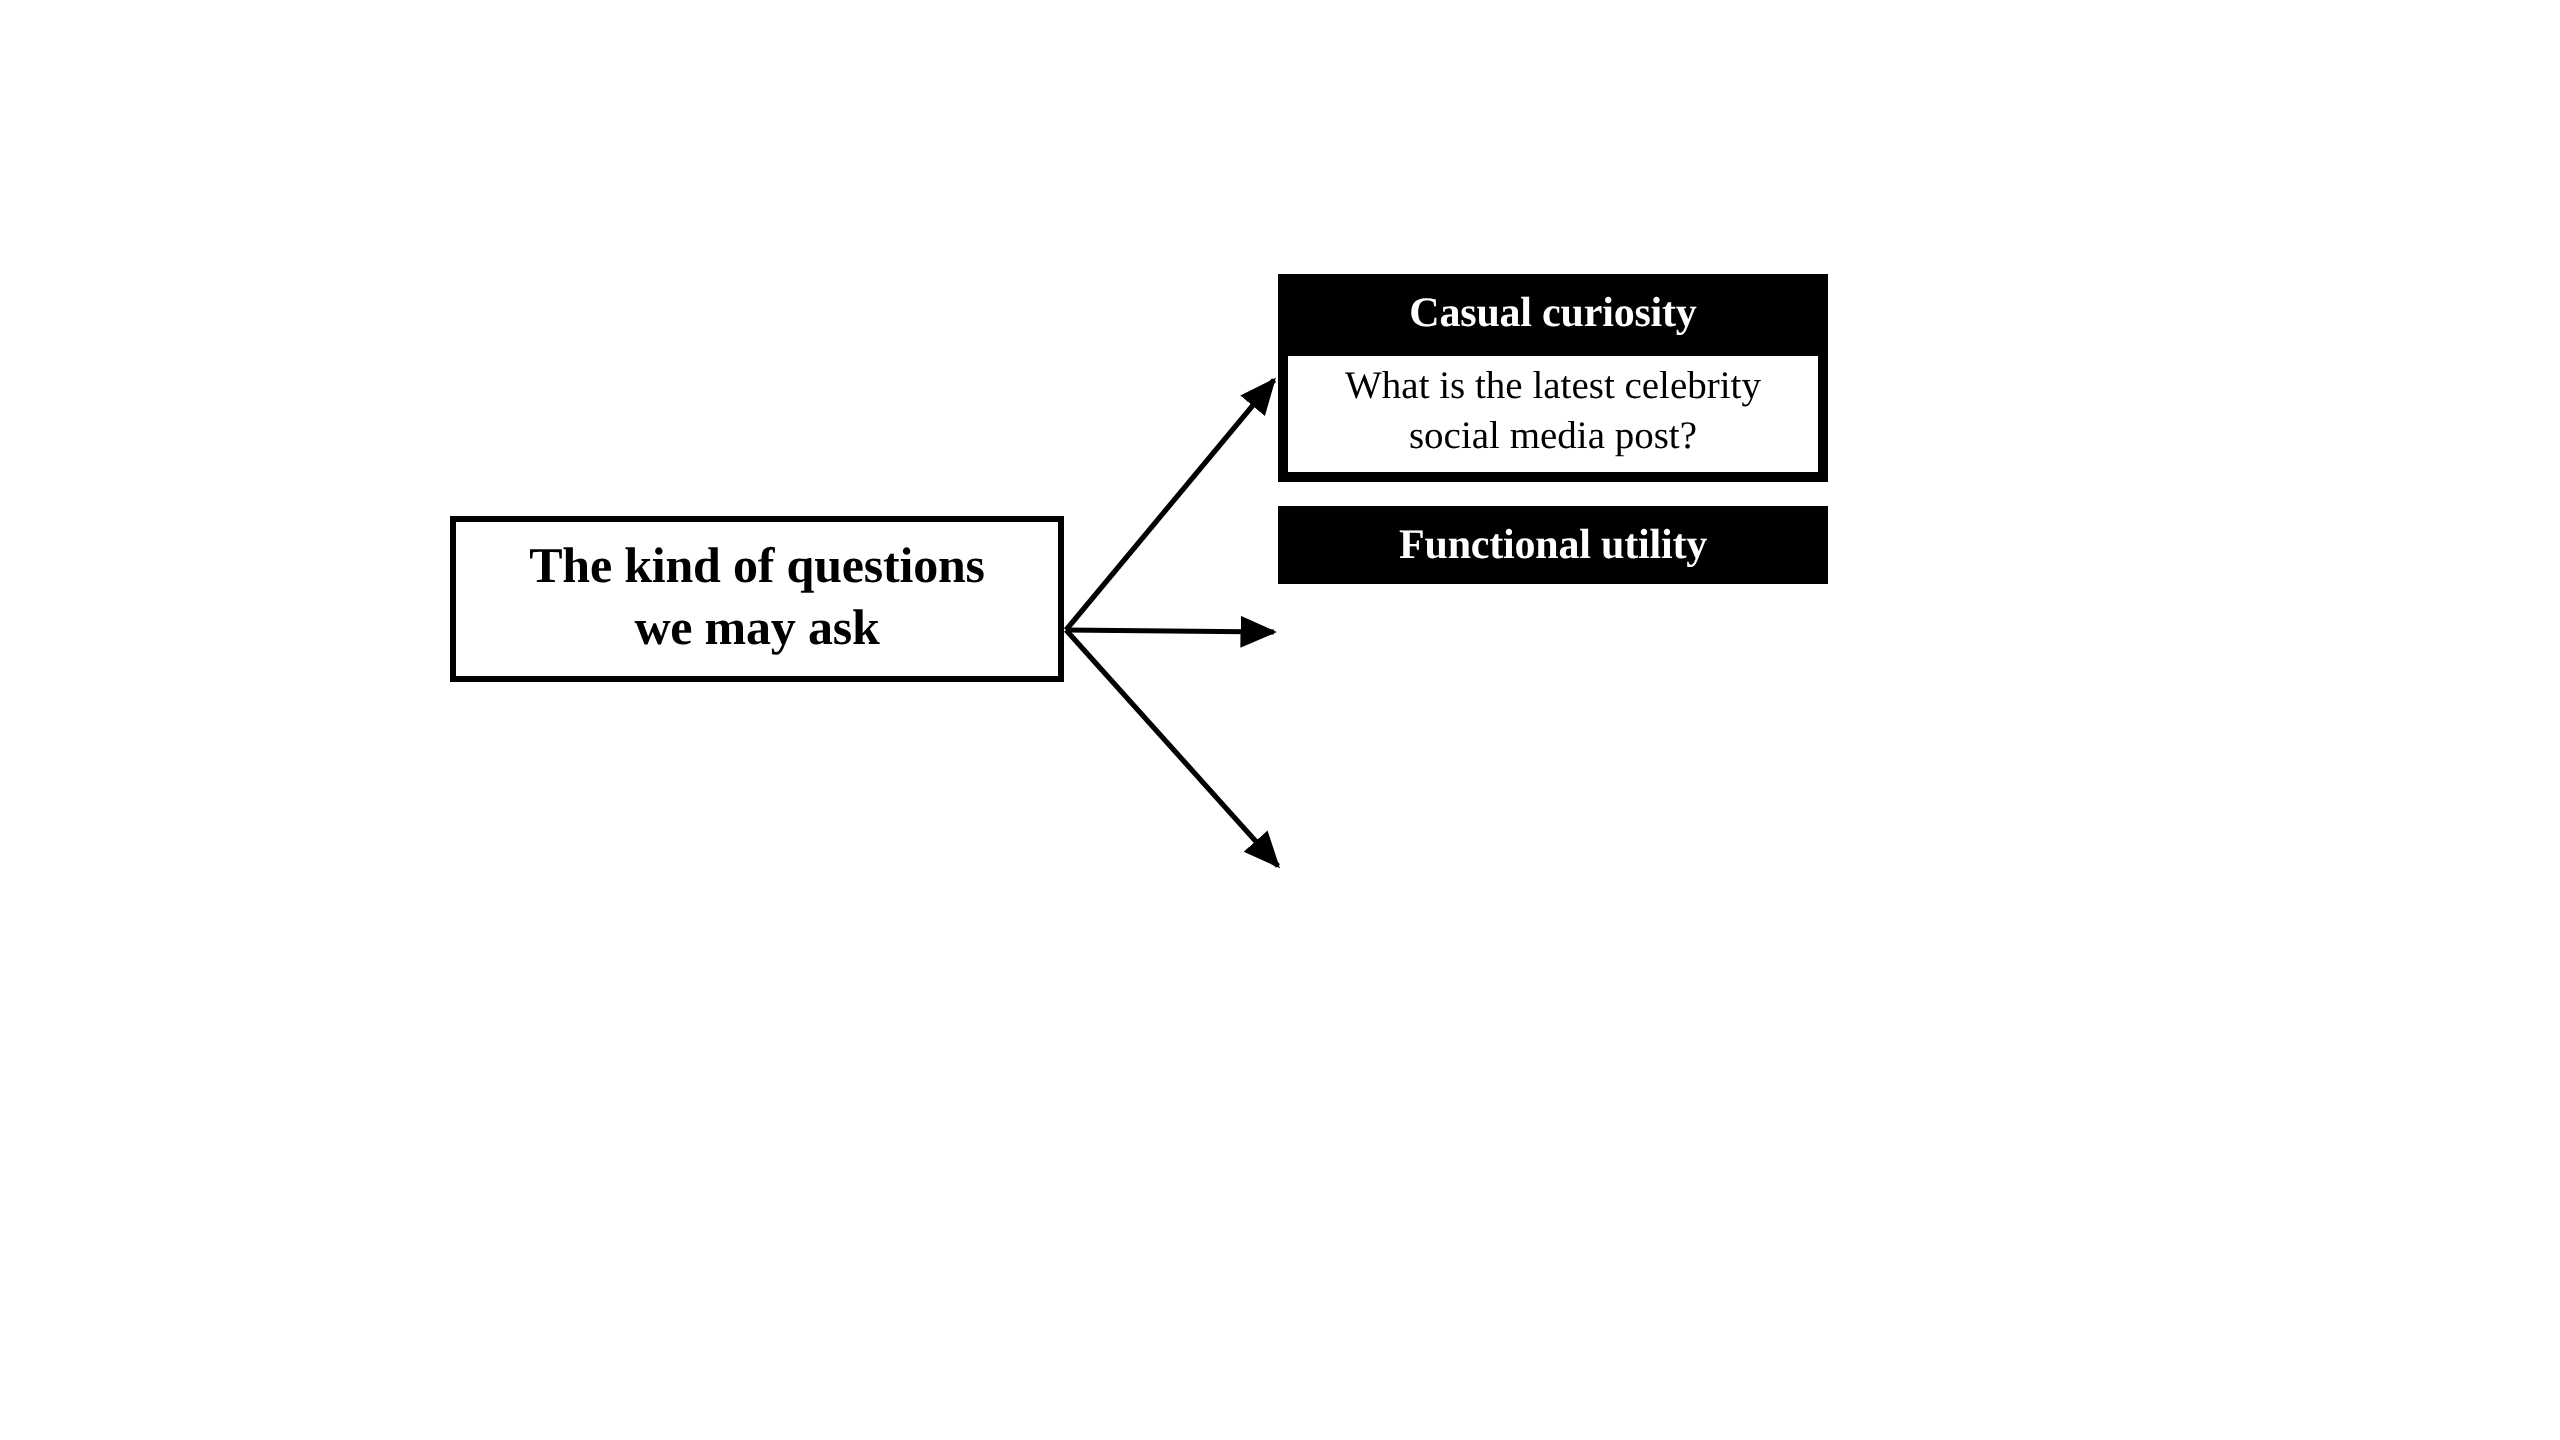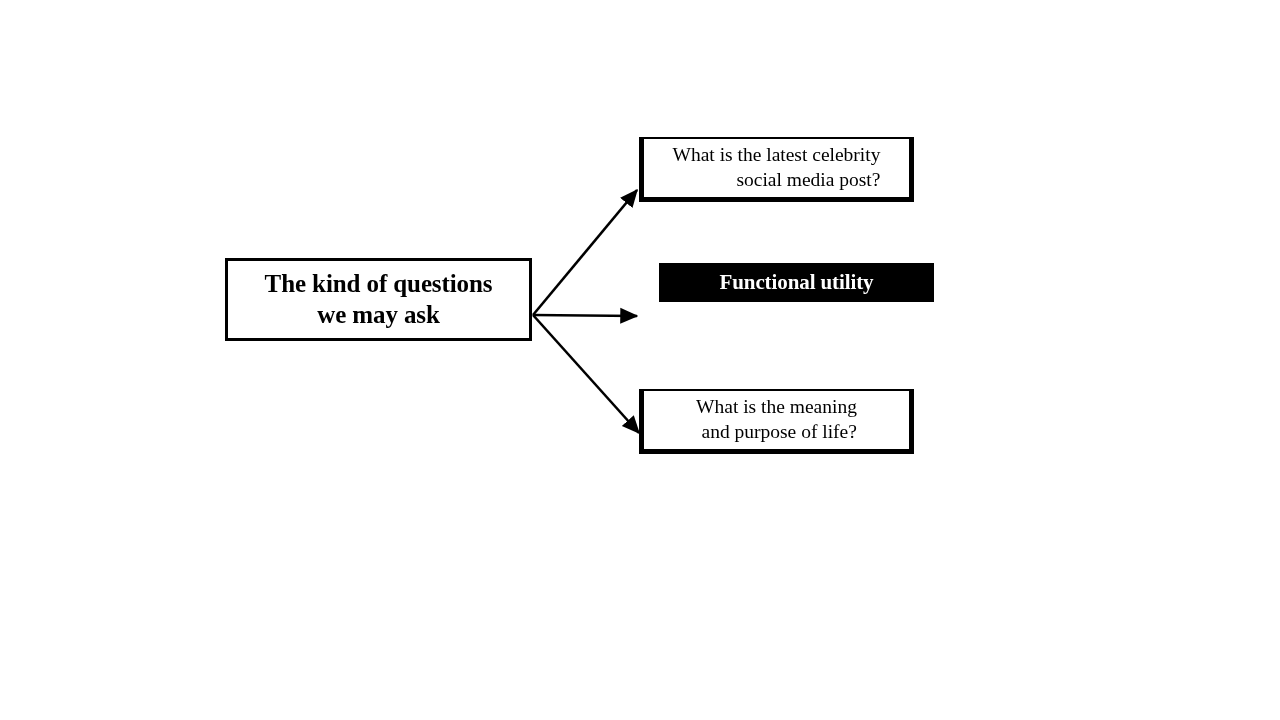--- a/index.html
+++ b/index.html
@@ -50,21 +50,21 @@
   }
 
   
   .branch-node {
     position: absolute;
     left: 639px;
     width: 275px;
     box-sizing: border-box;
   }
   .branch-node.n1 { top: 137px; }
-  .branch-node.n2 { top: 263px; margin-left: 20px; }
+  .branch-node.n2 { top: 253px; }
   .branch-node.n3 { top: 389px; }
 
   .branch-header {
     background: #000000;
     color: #ffffff;
     height: 39px;
     display: flex;
     align-items: center;
     justify-content: center;
     font-size: 21px;
@@ -79,21 +79,21 @@
     background: #ffffff;
     height: 65px;
     display: flex;
     align-items: center;
     justify-content: center;
     padding: 0 8px;
   }
   .branch-body-text {
     font-size: 19.5px;
     line-height: 1.28;
-    text-align: right;
+    text-align: center;
     color: #000000;
   }
 </style>
 </head>
 <body>
 
 <div id="canvas">
 
   <svg id="connectors" viewBox="0 0 1280 720" width="1280" height="720" aria-hidden="true">
     <defs>
@@ -104,28 +104,26 @@
     <line x1="533" y1="315" x2="637" y2="190" stroke="#000000" stroke-width="2.6" marker-end="url(#arrowhead)"></line>
     <line x1="533" y1="315" x2="637" y2="316" stroke="#000000" stroke-width="2.6" marker-end="url(#arrowhead)"></line>
     <line x1="533" y1="315" x2="639" y2="433" stroke="#000000" stroke-width="2.6" marker-end="url(#arrowhead)"></line>
   </svg>
 
   <div class="root-node">
     <div class="root-label">The kind of questions<br>we may ask</div>
   </div>
 
   <div class="branch-node n1">
+    <div class="branch-header">Casual curiosity</div>
     <div class="branch-body">
       <div class="branch-body-text">What is the latest celebrity<br>social media post?</div>
     </div>
   </div>
 
   <div class="branch-node n2">
     <div class="branch-header">Functional utility</div>
   </div>
 
   <div class="branch-node n3">
-    <div class="branch-body">
-      <div class="branch-body-text">What is the meaning<br>and purpose of life?</div>
-    </div>
   </div>
 
 </div>
 
 </body></html>

